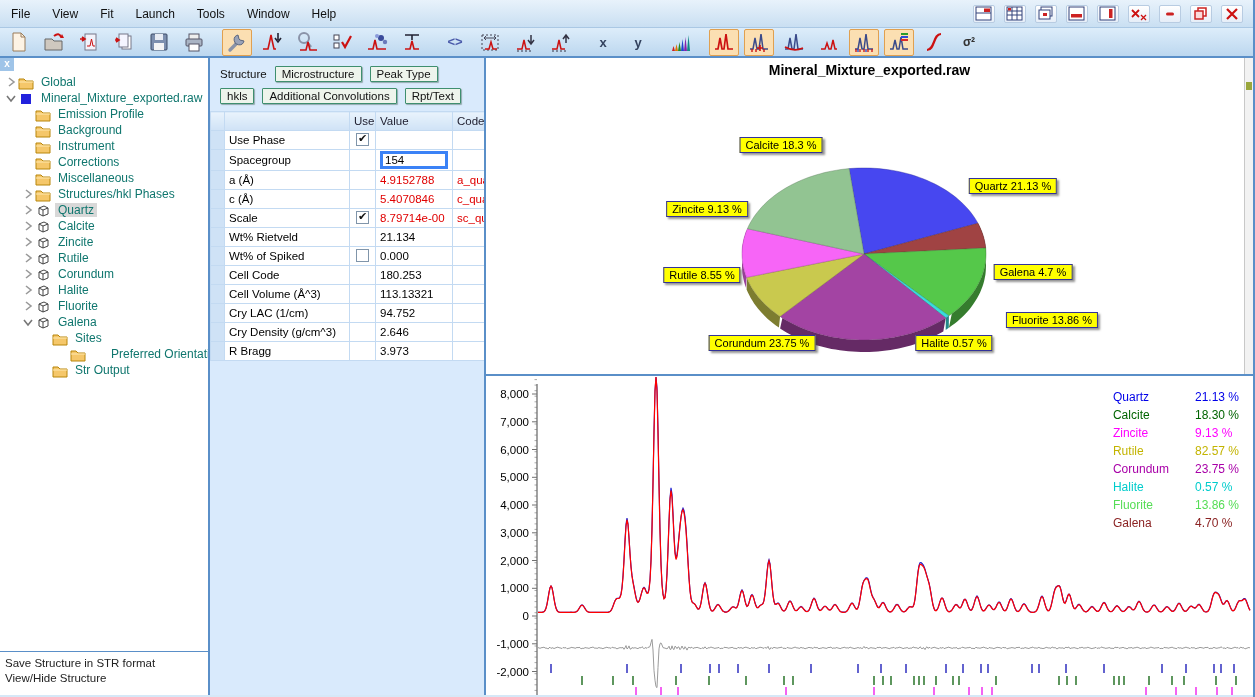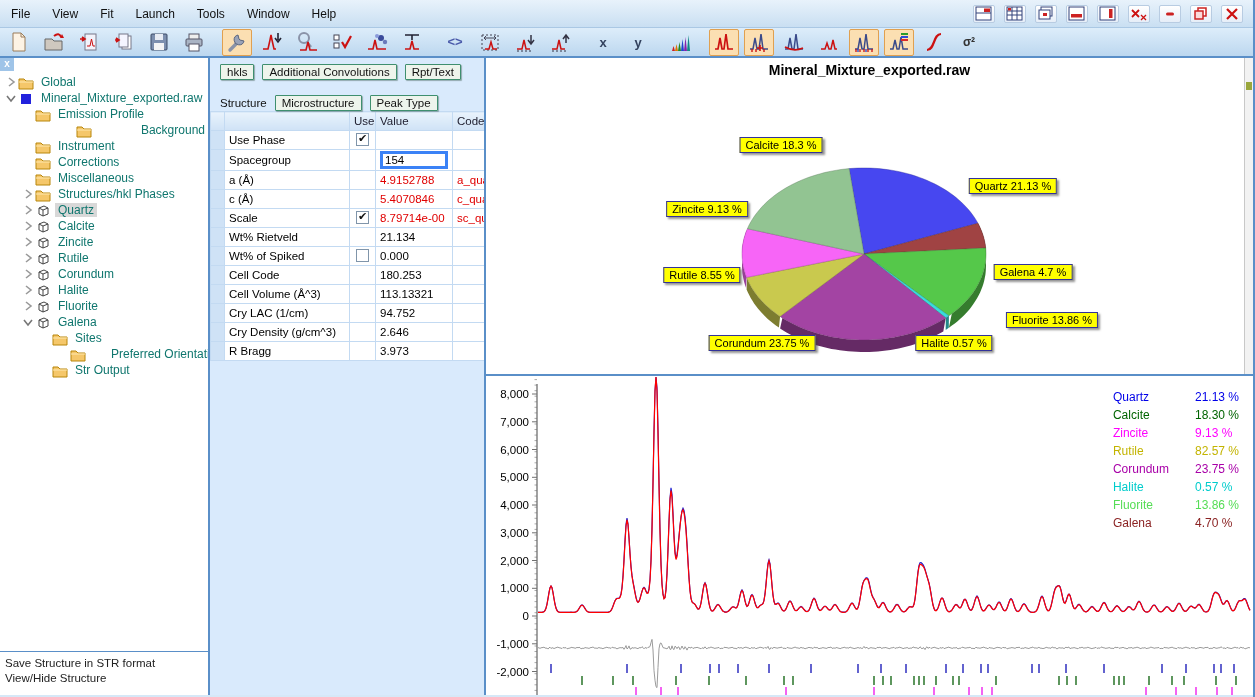--- a/index.html
+++ b/index.html
@@ -355,21 +355,21 @@
               <span class="lbl">Mineral_Mixture_exported.raw</span>
             </div>
             <div class="tree-row" style="padding-left: 21px;">
               <span class="exp"></span>
               <span class="ticon"><svg width="16" height="16" viewBox="0 0 16 16">
                   <path d="M1 4 h5 l2 2 h7 v8 h-14 z" fill="#f5c76a" stroke="#b8860b"></path>
                   <path d="M1 7 h14" stroke="#ffe9b0"></path>
                 </svg></span>
               <span class="lbl">Emission Profile</span>
             </div>
-            <div class="tree-row" style="padding-left: 21px; justify-content: space-between;">
+            <div class="tree-row" style="padding-left: 21px;">
               <span class="exp"></span>
               <span class="ticon"><svg width="16" height="16" viewBox="0 0 16 16">
                   <path d="M1 4 h5 l2 2 h7 v8 h-14 z" fill="#f5c76a" stroke="#b8860b"></path>
                   <path d="M1 7 h14" stroke="#ffe9b0"></path>
                 </svg></span>
               <span class="lbl">Background</span>
             </div>
             <div class="tree-row" style="padding-left: 21px;">
               <span class="exp"></span>
               <span class="ticon"><svg width="16" height="16" viewBox="0 0 16 16">
@@ -528,29 +528,29 @@
             </div>
           </div>
       </div>
       <div class="statusbar">
         <div class="status-line">Save Structure in STR format</div>
         <div class="status-line">View/Hide Structure</div>
       </div>
     </div>
 
     <div class="mid-col">
+      <div class="tabs-row" id="tabs-row1">
+          <div class="tab-flat">Structure</div>
+          <div class="tab-btn">Microstructure</div>
+          <div class="tab-btn">Peak Type</div>
+        </div>
       <div class="tabs-row second" id="tabs-row2">
           <div class="tab-btn">hkls</div>
           <div class="tab-btn">Additional Convolutions</div>
           <div class="tab-btn">Rpt/Text</div>
-        </div>
-      <div class="tabs-row" id="tabs-row1">
-          <div class="tab-flat">Structure</div>
-          <div class="tab-btn">Microstructure</div>
-          <div class="tab-btn">Peak Type</div>
         </div>
       <table class="phase" id="phase-table">
         <colgroup>
             <col class="gut">
             <col class="c-lbl">
             <col class="c-use">
             <col class="c-val">
             <col class="c-code">
           </colgroup>
         <tbody id="phase-tbody">

